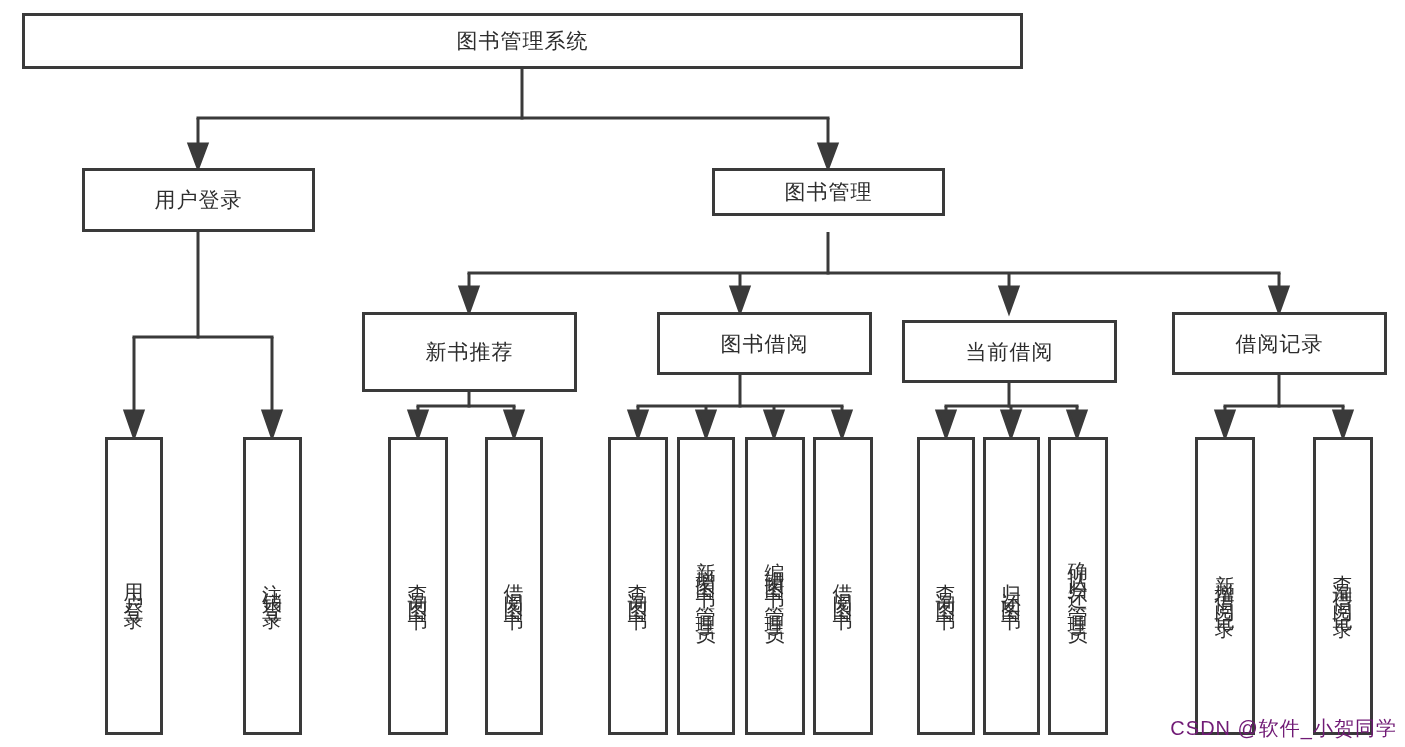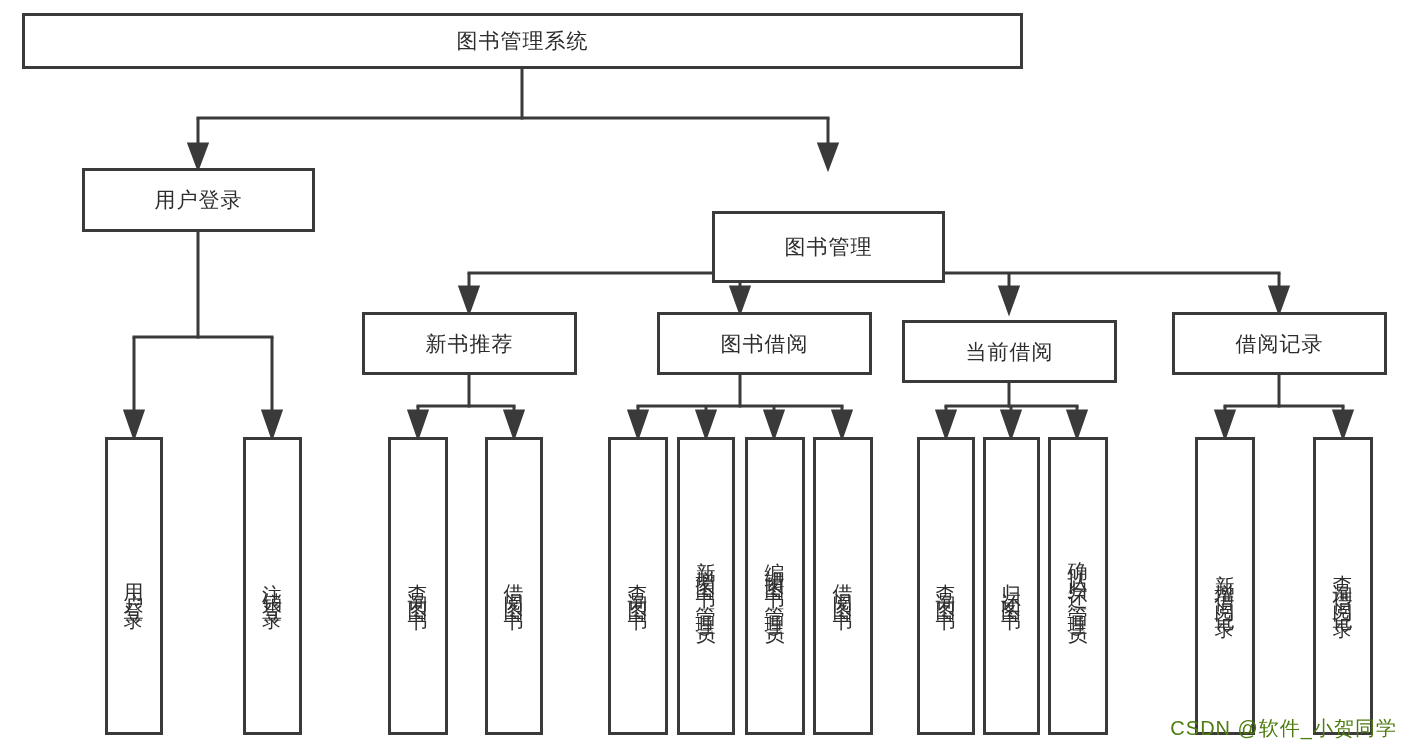--- a/index.html
+++ b/index.html
@@ -48,22 +48,22 @@
     text-orientation: mixed;
     font-size: 20px;
     letter-spacing: 9px;
     line-height: 1;
     color: #2d2d2d;
     white-space: nowrap;
   }
   
   #n-root   { left: 22px;   top: 13px;  width: 1001px; height: 56px; }
   #n-login  { left: 82px;   top: 168px; width: 233px;  height: 64px; }
-  #n-mgmt   { left: 712px;  top: 168px; width: 233px;  height: 72px; margin-top: 43px; }
-  #n-rec    { left: 362px;  top: 312px; width: 215px;  height: 63px; }
+  #n-mgmt   { left: 712px;  top: 168px; width: 233px;  height: 48px; }
+  #n-rec    { left: 362px;  top: 312px; width: 215px;  height: 80px; }
   #n-borrow { left: 633px;  top: 312px; width: 215px;  height: 63px; margin-left: 24px; }
   #n-cur    { left: 902px;  top: 320px; width: 215px;  height: 63px; }
   #n-record { left: 1172px; top: 312px; width: 215px;  height: 63px; }
   
   #n-ul-login   { left: 105px;  width: 58px; }
   #n-ul-logout  { left: 243px;  width: 59px; }
   #n-rec-q      { left: 388px;  width: 60px; }
   #n-rec-b      { left: 485px;  width: 58px; }
   #n-bw-q       { left: 608px;  width: 60px; }
   #n-bw-add     { left: 677px;  width: 58px; }
@@ -72,21 +72,21 @@
   #n-cur-q      { left: 917px;  width: 58px; }
   #n-cur-ret    { left: 983px;  width: 57px; }
   #n-cur-conf   { left: 1048px; width: 60px; }
   #n-rcd-add    { left: 1195px; width: 60px; }
   #n-rcd-q      { left: 1313px; width: 60px; }
   #watermark {
     position: absolute;
     right: 8px;
     bottom: 5px;
     font-size: 20px;
-    color: #4d7c0f;
+    color: #701a75;
     letter-spacing: 1px;
     white-space: nowrap;
   }
 </style>
 </head>
 <body>
 
 <div id="stage">
 
   <svg id="wires" viewBox="0 0 1405 747" xmlns="http://www.w3.org/2000/svg" stroke="#3a3a3a" stroke-width="3" fill="#3a3a3a">

